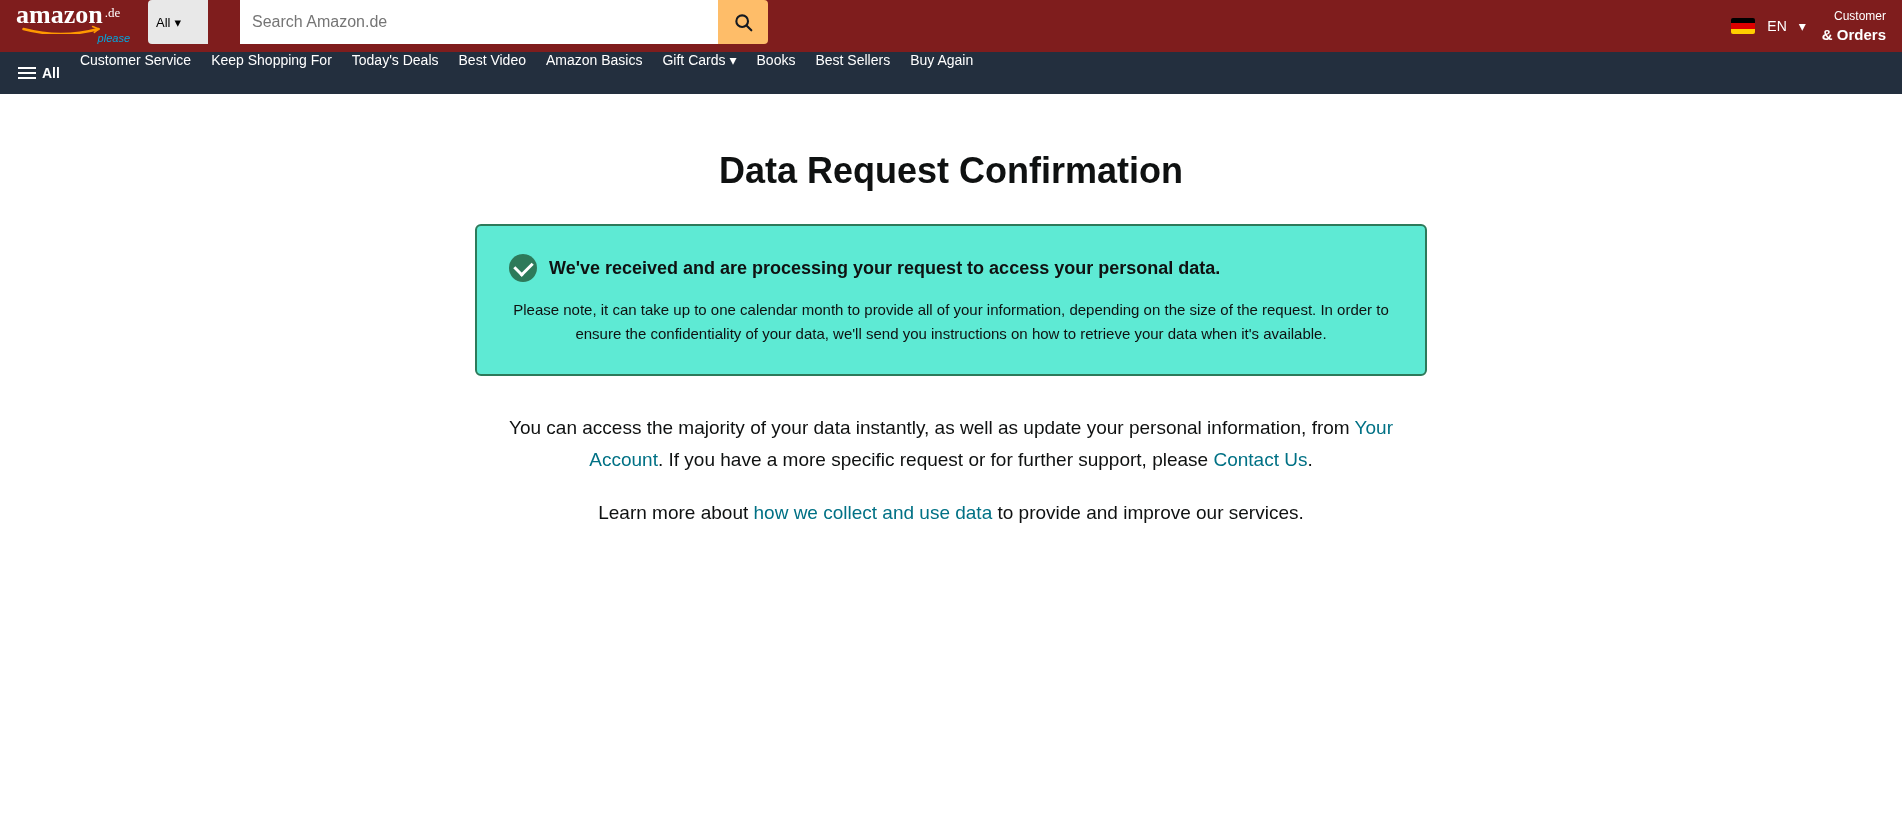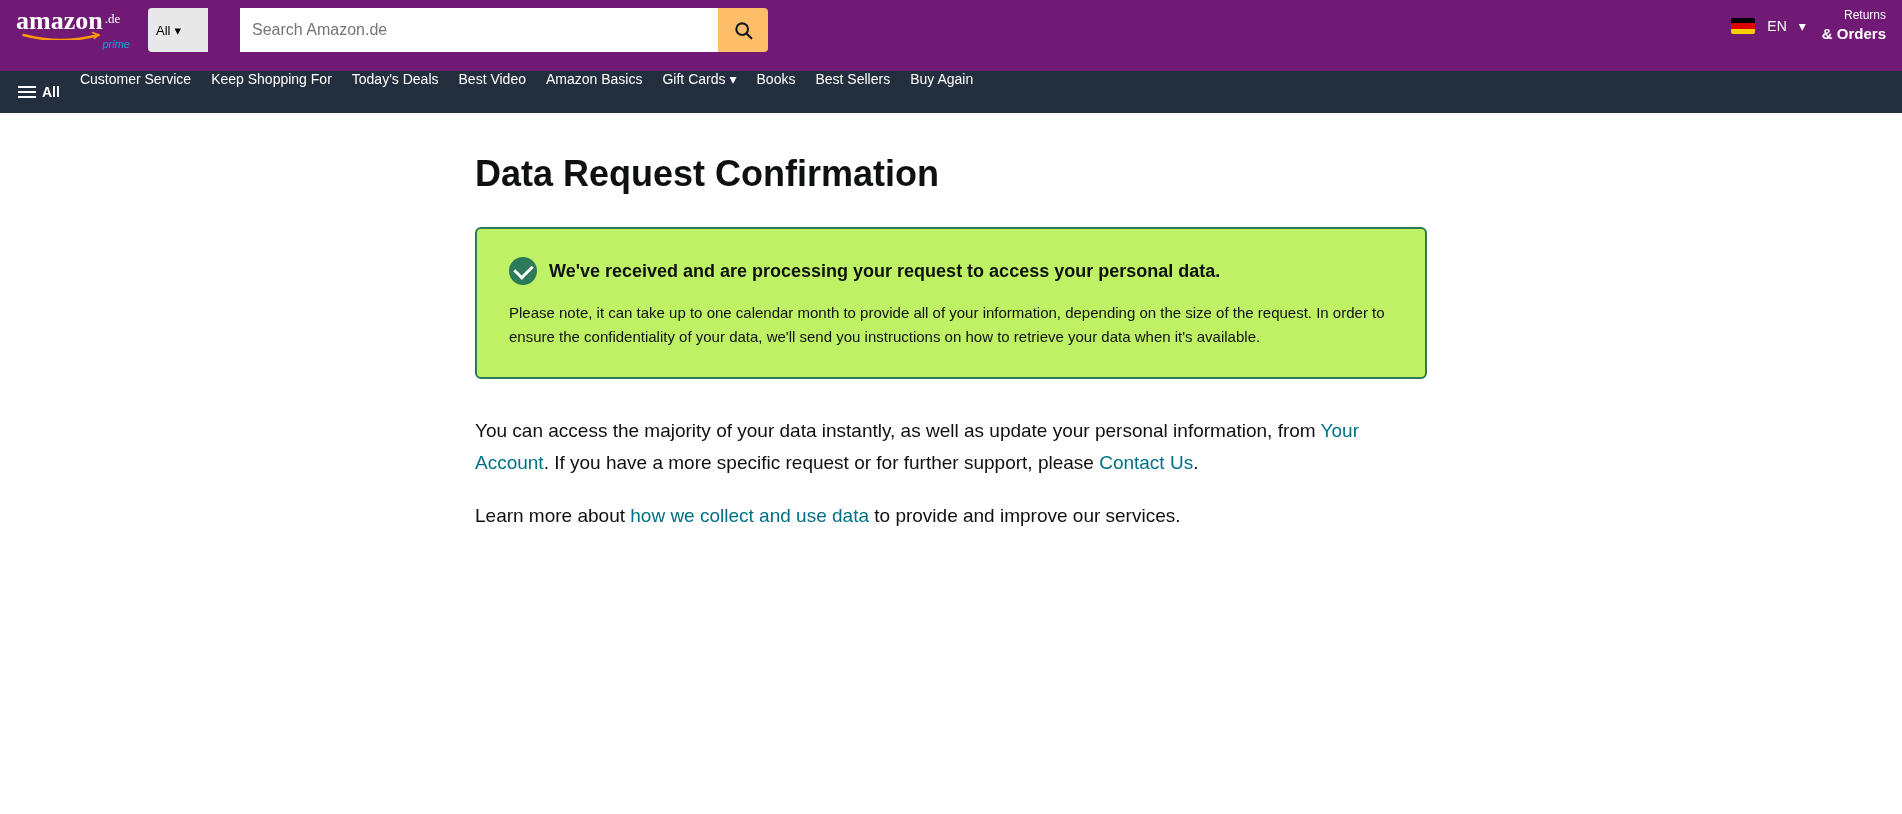--- a/index.html
+++ b/index.html
@@ -1,25 +1,25 @@
 <!DOCTYPE html>
 <html><head>
   <meta charset="utf-8">
   <style>
     * { margin: 0; padding: 0; box-sizing: border-box; }
     body { font-family: Arial, sans-serif; background: #fff; min-width: 1200px; }
 
     
     .header {
-      background: #701a75;
+      background: #7f1d1d;
       padding: 8px 16px;
       display: flex;
-      align-items: flex-start;
+      align-items: flex-end;
       gap: 12px;
-      height: 71px;
+      height: 52px;
     }
 
     .logo-area {
       display: flex;
       flex-direction: column;
       align-items: flex-start;
       color: white;
       cursor: pointer;
       min-width: 120px;
     }
@@ -172,37 +172,38 @@
     .hamburger span {
       display: block;
       width: 18px;
       height: 2px;
       background: white;
     }
 
     
     .main-content {
       max-width: 1000px;
-      margin: 0 auto;
+      margin: 16px auto;
       padding: 40px 24px 60px;
+      text-align: center;
     }
 
     .page-title {
       font-size: 36px;
       font-weight: bold;
       color: #0f1111;
       margin-bottom: 32px;
     }
 
     .confirmation-box {
       border: 2px solid #2d7a5a;
       border-radius: 6px;
       padding: 28px 32px;
       margin-bottom: 36px;
-      background: #bef264;
+      background: #5eead4;
     }
 
     .confirmation-header {
       display: flex;
       align-items: center;
       gap: 12px;
       margin-bottom: 16px;
     }
 
     .check-icon {
@@ -260,21 +261,21 @@
   <div class="logo-area">
     <div class="logo-amazon">
       <span>amazon</span>
       <span style="font-size:13px; font-weight:normal; align-self:flex-start; margin-top:4px;">.de</span>
     </div>
 
     <svg class="logo-smile" viewBox="0 0 100 12">
       <path d="M5 6 Q50 18 95 6" stroke="#FF9900" stroke-width="3" fill="none" stroke-linecap="round"></path>
       <path d="M88 3 L95 6 L90 10" stroke="#FF9900" stroke-width="2" fill="none" stroke-linecap="round"></path>
     </svg>
-    <div class="logo-prime">prime</div>
+    <div class="logo-prime">please</div>
   </div>
 
   <div class="search-bar">
     <button class="search-category">
       <span>All</span>
       <span>▾</span>
     </button>
     <input class="search-input" type="text" placeholder="Search Amazon.de" style="">
     <button class="search-btn">
       <svg width="20" height="20" viewBox="0 0 24 24" fill="none">
@@ -284,21 +285,21 @@
     </button>
   </div>
 
   <div class="header-right">
     <div class="lang-selector">
       <span class="flag flag-de"></span>
       <span>EN</span>
       <span>▾</span>
     </div>
     <div class="returns-orders">
-      <div class="line1">Returns</div>
+      <div class="line1">Customer</div>
       <div class="line2">&amp; Orders</div>
     </div>
   </div>
 </header>
 
 <nav class="navbar">
   <div class="nav-item nav-all">
     <div class="hamburger">
       <span></span>
         <span></span>

